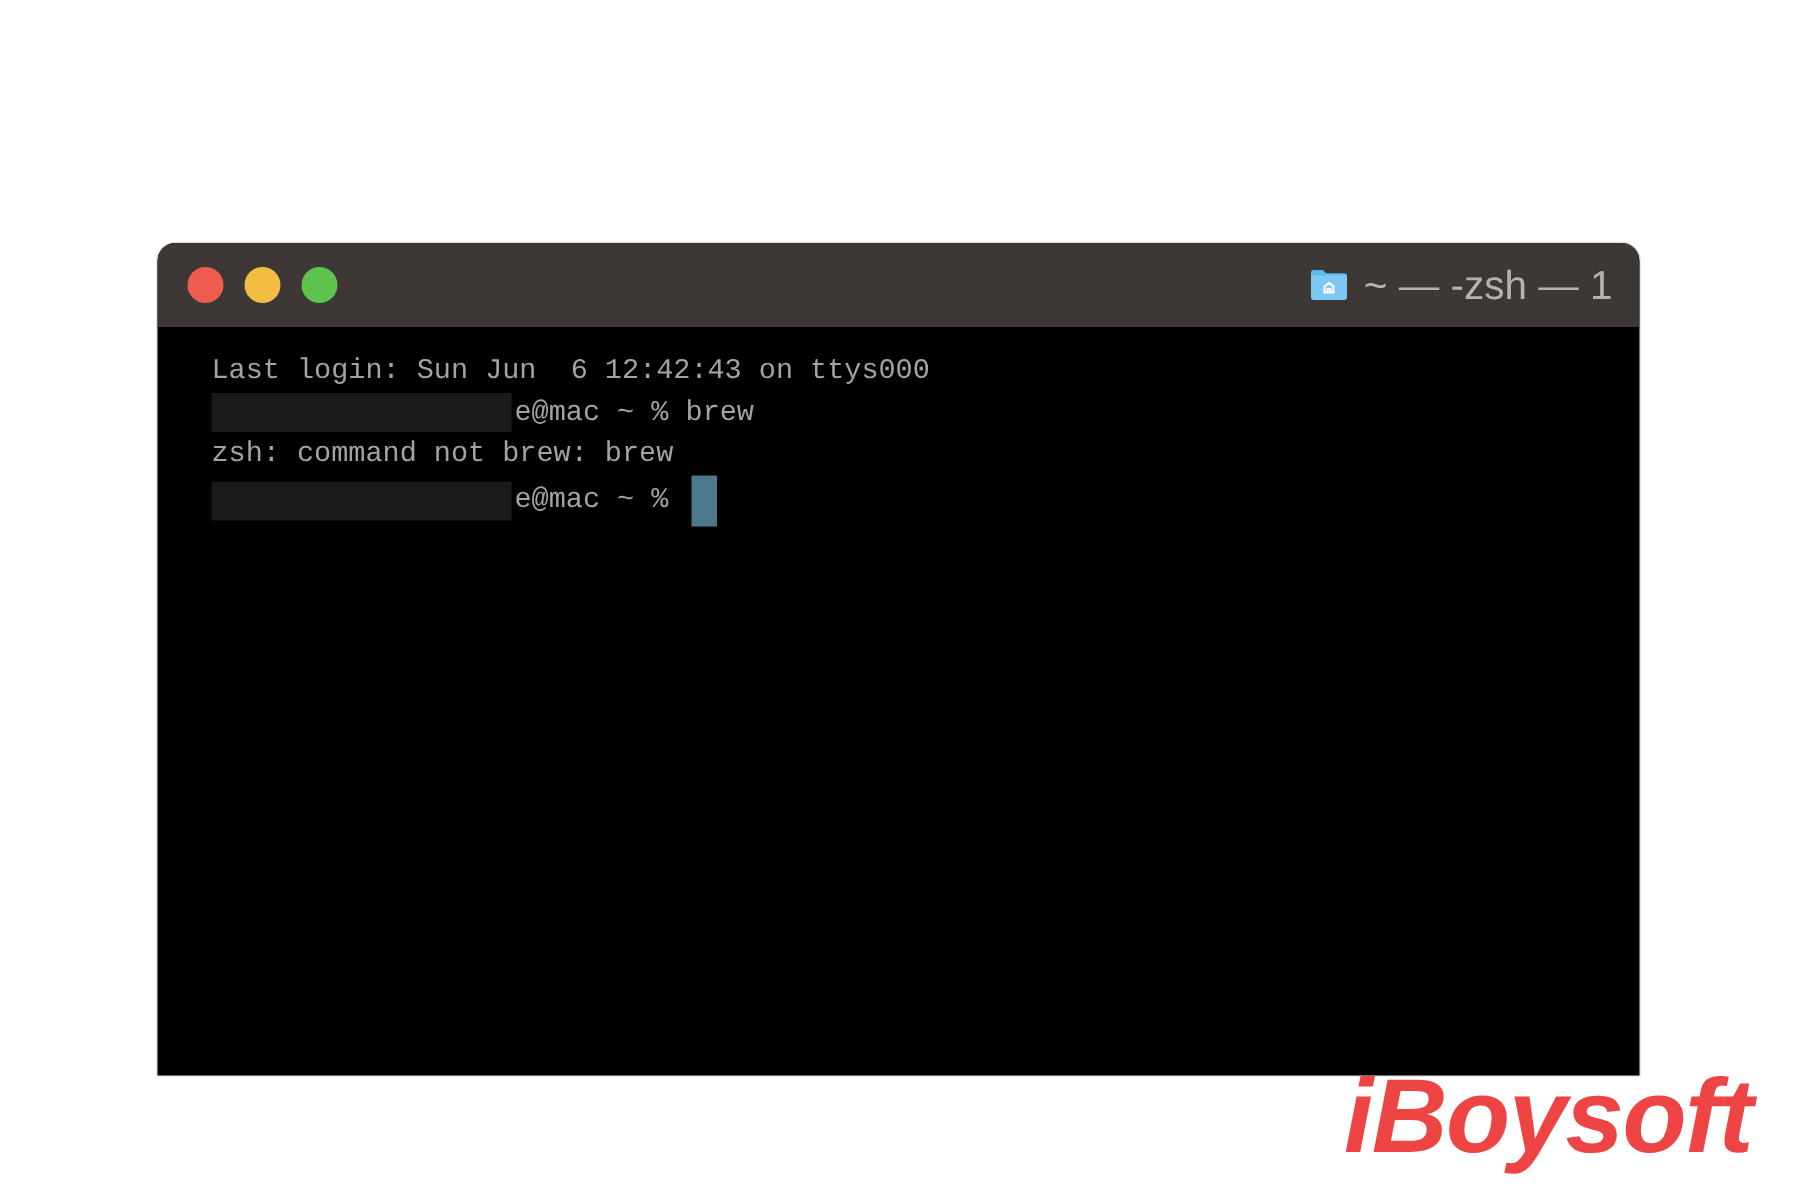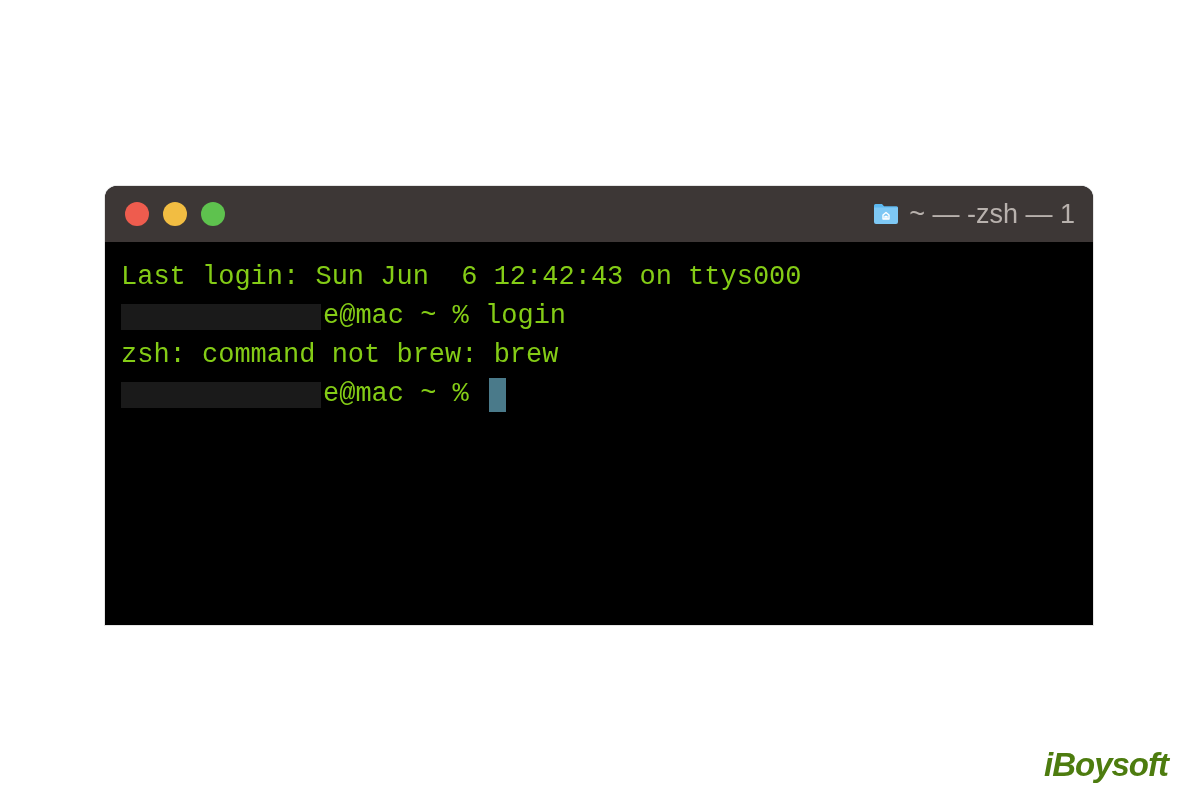--- a/index.html
+++ b/index.html
@@ -5,24 +5,24 @@
     * { margin: 0; padding: 0; box-sizing: border-box; }
     body {
       width: 1200px;
       height: 800px;
       background: #ffffff;
       position: relative;
       font-family: -apple-system, BlinkMacSystemFont, "Segoe UI", sans-serif;
     }
     .terminal-window {
       position: absolute;
-      top: 186px;
+      top: 162px;
       left: 105px;
       width: 988px;
-      height: 439px;
+      height: 555px;
       background: #000000;
       border-radius: 12px 12px 0 0;
       overflow: hidden;
       box-shadow: 0 0 0 1px rgba(0,0,0,0.1);
     }
     .title-bar {
       height: 56px;
       background: #3d3736;
       display: flex;
       align-items: center;
@@ -55,25 +55,25 @@
       position: relative;
     }
     .folder-icon svg { display: block; }
     .title-text {
       color: #b8b1ad;
       font-size: 27px;
       font-weight: 400;
       white-space: nowrap;
     }
     .terminal-body {
-      padding: 16px 16px;
+      padding: 16px 36px;
       font-family: "SF Mono", Menlo, Monaco, "Courier New", monospace;
-      font-size: 27px;
+      font-size: 19px;
       line-height: 1.45;
-      color: #84cc16;
+      color: #a3a3a3;
       font-weight: 400;
     }
     .terminal-line {
       white-space: pre;
       display: flex;
       align-items: center;
     }
     .redacted {
       display: inline-block;
       background: #1a1a1a;
@@ -88,24 +88,24 @@
       height: 34px;
       background: #4a7a8a;
       vertical-align: middle;
       margin-left: 4px;
     }
     .watermark {
       position: absolute;
       right: 32px;
       bottom: 16px;
       font-family: -apple-system, Arial, sans-serif;
-      font-size: 33px;
+      font-size: 70px;
       font-weight: 700;
       font-style: italic;
-      color: #4d7c0f;
+      color: #ef4444;
       letter-spacing: -1px;
       display: flex;
       align-items: baseline;
     }
   </style>
 </head>
 <body>
 
 <div class="terminal-window">
   <div class="title-bar">
@@ -120,21 +120,21 @@
           <path d="M1 4 L1 2.5 Q1 1 2.5 1 L9 1 L11 3.2 L23.5 3.2 Q25 3.2 25 4.7 L25 5.2 L1 5.2 Z" fill="#5cb8f0"></path>
           <path d="M1 4.5 L25 4.5 L25 19 Q25 21 23 21 L3 21 Q1 21 1 19 Z" fill="#7ec8f5"></path>
           <path d="M10 16 L10 12 L13 9.5 L16 12 L16 16 Z M12 16 L12 13.5 L14 13.5 L14 16" fill="none" stroke="#ffffff" stroke-width="1.4" stroke-linejoin="round"></path>
         </svg>
       </span>
       <span class="title-text">~ — -zsh — 1</span>
     </div>
   </div>
   <div class="terminal-body">
     <div class="terminal-line"><span>Last login: Sun Jun  6 12:42:43 on ttys000</span></div>
-    <div class="terminal-line"><span class="redacted redacted-1"></span><span>e@mac ~ % </span><span>login</span></div>
+    <div class="terminal-line"><span class="redacted redacted-1"></span><span>e@mac ~ % </span><span>brew</span></div>
     <div class="terminal-line"><span>zsh: command not brew: brew</span></div>
     <div class="terminal-line"><span class="redacted redacted-2"></span><span>e@mac ~ % </span><span class="cursor-block"></span></div>
   </div>
 </div>
 
 <div class="watermark">
   <span>iBoysoft</span>
 </div>
 
 </body></html>

